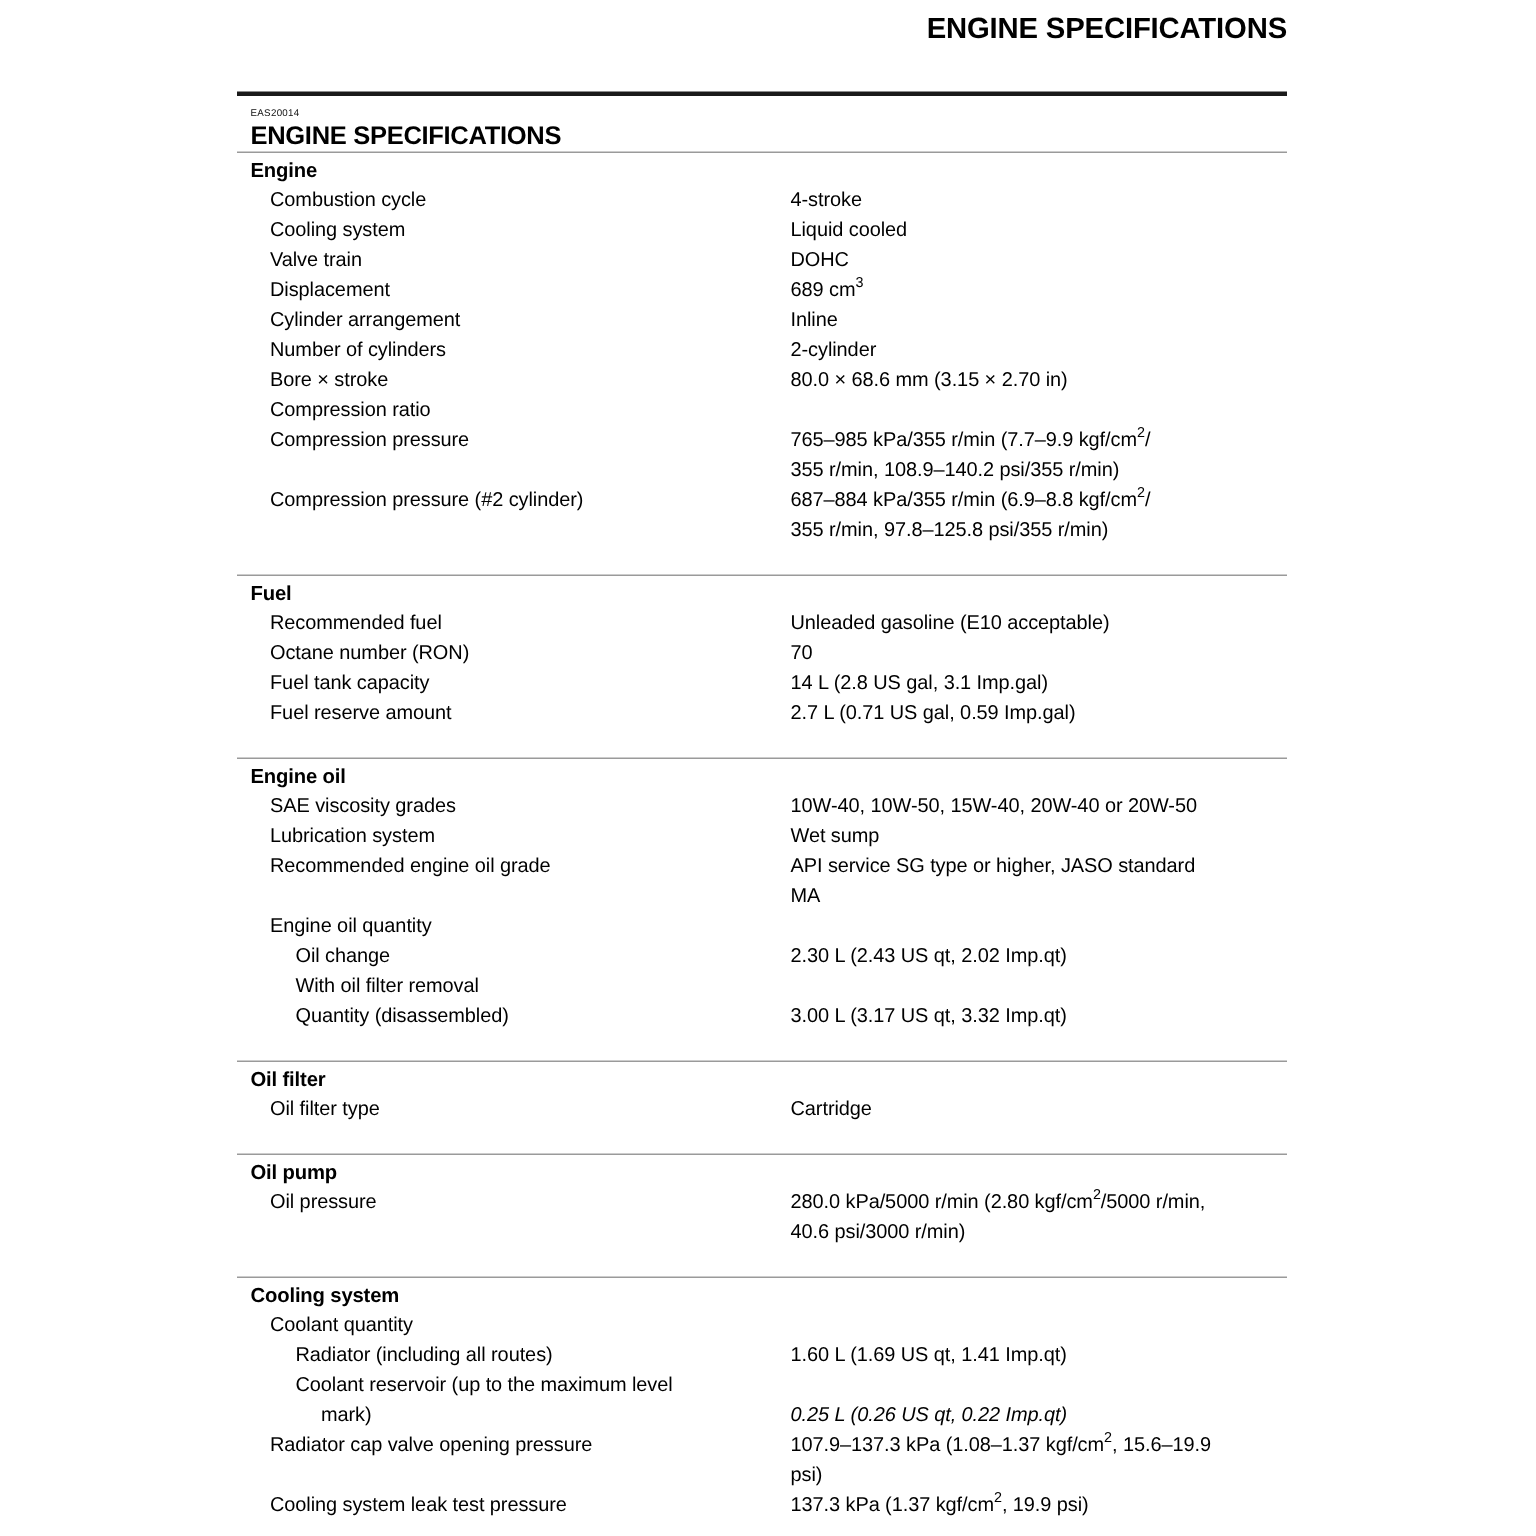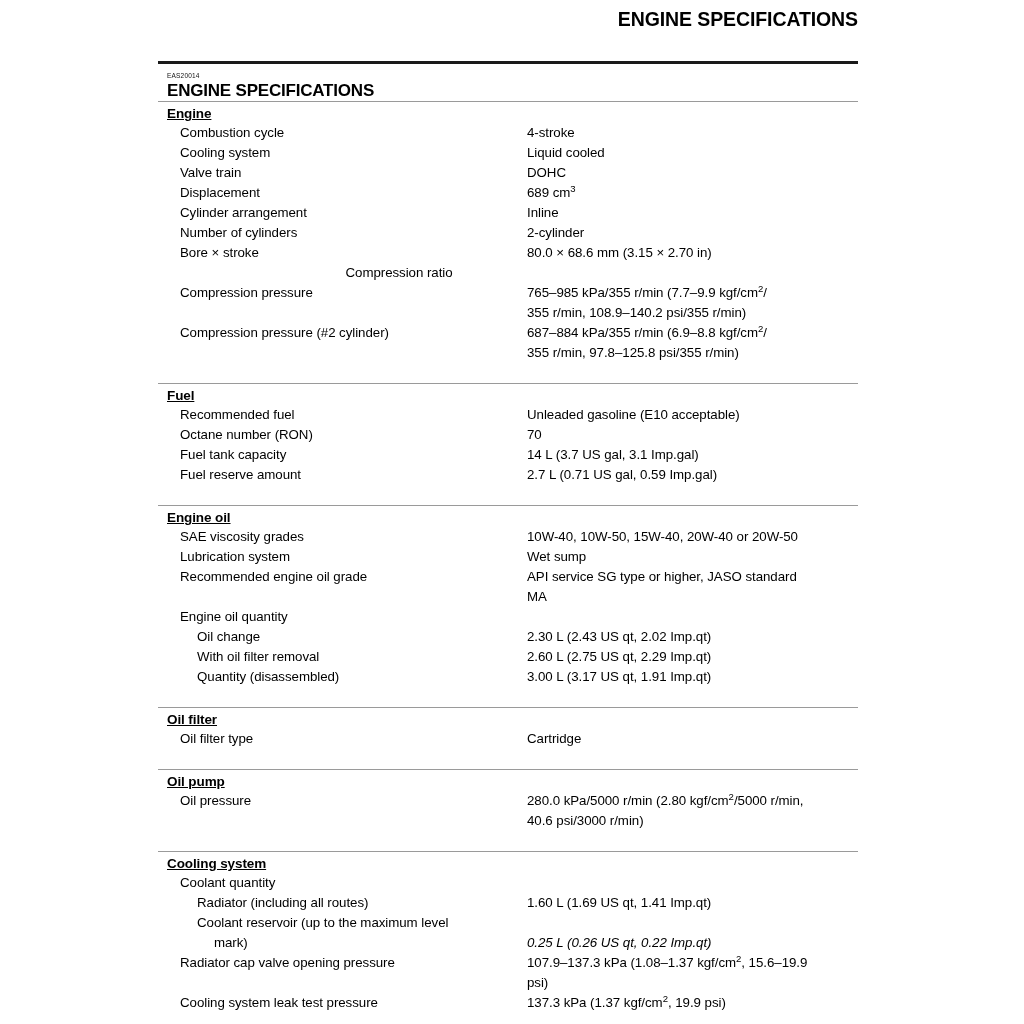--- a/index.html
+++ b/index.html
@@ -71,33 +71,31 @@
     background: #9a9a9a;
     width: 700px;
     margin: 0;
   }
   .section-head {
     font-size: 13.5px;
     font-weight: bold;
     line-height: 19px;
     padding: 2px 0 0 9px;
     letter-spacing: -0.1px;
-    text-decoration: underline;
   }
   .rows {
     padding: 0;
     margin: 0;
   }
   .row {
     display: flex;
     align-items: flex-start;
     font-size: 13.3px;
     line-height: 20px;
     letter-spacing: -0.05px;
-    justify-content: center;
   }
   .row .label {
     width: 369px;
     flex: 0 0 369px;
     box-sizing: border-box;
     padding-left: 22px;
   }
   .row.lvl2 .label { padding-left: 39px; }
   .row .label .cont {
     display: block;
@@ -183,21 +181,21 @@
             <div class="row">
               <div class="label">Recommended fuel</div>
               <div class="value">Unleaded gasoline (E10 acceptable)</div>
             </div>
             <div class="row">
               <div class="label">Octane number (RON)</div>
               <div class="value">70</div>
             </div>
             <div class="row">
               <div class="label">Fuel tank capacity</div>
-              <div class="value">14 L (3.7 US gal, 3.1 Imp.gal)</div>
+              <div class="value">14 L (2.8 US gal, 3.1 Imp.gal)</div>
             </div>
             <div class="row">
               <div class="label">Fuel reserve amount</div>
               <div class="value">2.7 L (0.71 US gal, 0.59 Imp.gal)</div>
             </div>
           </div>
           <div class="spacer-row"></div>
         </div>
         <div class="section">
           <div class="divider"></div>
@@ -218,25 +216,24 @@
             <div class="row">
               <div class="label">Engine oil quantity</div>
               <div class="value"></div>
             </div>
             <div class="row lvl2">
               <div class="label">Oil change</div>
               <div class="value">2.30 L (2.43 US qt, 2.02 Imp.qt)</div>
             </div>
             <div class="row lvl2">
               <div class="label">With oil filter removal</div>
-              <div class="value">2.60 L (2.75 US qt, 2.29 Imp.qt)</div>
             </div>
             <div class="row lvl2">
               <div class="label">Quantity (disassembled)</div>
-              <div class="value">3.00 L (3.17 US qt, 1.91 Imp.qt)</div>
+              <div class="value">3.00 L (3.17 US qt, 3.32 Imp.qt)</div>
             </div>
           </div>
           <div class="spacer-row"></div>
         </div>
         <div class="section">
           <div class="divider"></div>
           <div class="section-head">Oil filter</div>
           <div class="rows">
             <div class="row">
               <div class="label">Oil filter type</div>

